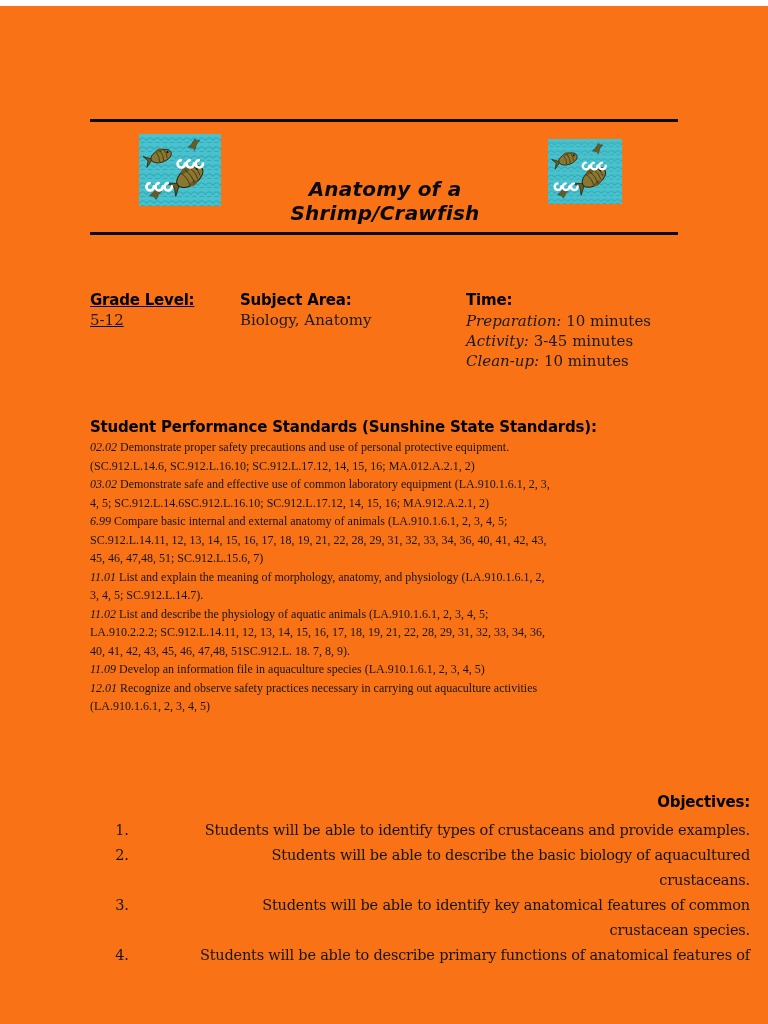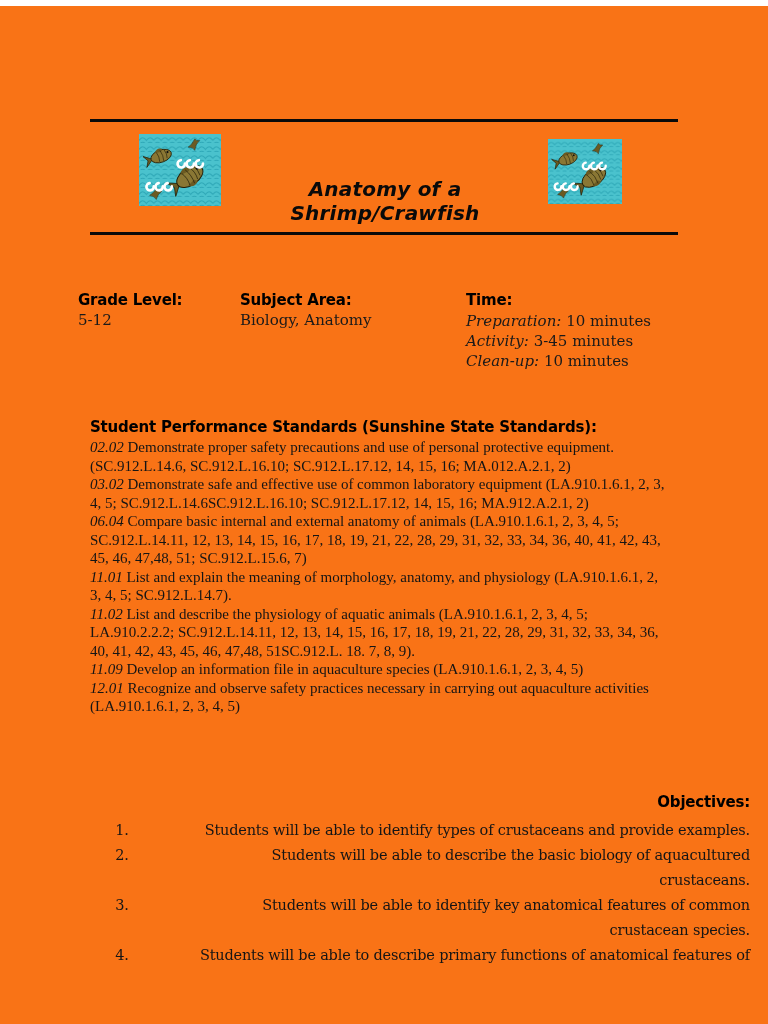--- a/index.html
+++ b/index.html
@@ -10,29 +10,29 @@
   .rule-bottom{top:226px;}
   .art{position:absolute;display:block;}
   .art-left{left:139px;top:128px;width:82px;height:72px;}
   .art-right{left:548px;top:133px;width:74px;height:65px;}
   .doc-title{position:absolute;left:224px;top:171px;width:322px;text-align:center;
              font-style:italic;font-weight:700;font-size:20px;letter-spacing:.2px;
              font-family:"DejaVu Sans",sans-serif;color:#0a0a0a;}
   .h{font-family:"DejaVu Sans",sans-serif;font-weight:700;font-size:15px;
      letter-spacing:-.2px;color:#000;}
   .meta-col{position:absolute;top:285px;}
-  .col-grade{left:78px;}
+  .col-grade{left:90px;text-decoration:underline;}
   .col-subject{left:240px;}
   .col-time{left:466px;}
   .meta-val{font-family:"DejaVu Serif",serif;font-size:15px;margin-top:2px;color:#1a1a1a;}
   .time-row{font-family:"DejaVu Serif",serif;font-size:15px;line-height:20px;color:#1a1a1a;}
   .time-row .it{font-style:italic;}
   .standards{position:absolute;left:90px;top:412px;width:602px;}
   .std-body{margin-top:2px;}
-  .std{margin:0;font-family:"Liberation Serif",serif;font-size:15px;
+  .std{margin:0;font-family:"Liberation Serif",serif;font-size:12px;
        line-height:18.5px;color:#151515;}
   .std .num{font-style:italic;}
   .std .txt{white-space:pre-line;}
   .objectives{position:absolute;left:90px;top:787px;width:660px;text-align:right;}
   .objectives ol{margin:7px 0 0 0;padding-left:43px;}
   .objectives li{font-family:"DejaVu Serif",serif;font-size:14.5px;line-height:25px;
                  letter-spacing:-.2px;white-space:pre-line;color:#151515;}
 </style>
 </head>
 <body>
@@ -110,21 +110,21 @@
     </div>
   </div>
 
   <div class="standards">
     <div class="h">Student Performance Standards (Sunshine State Standards):</div>
     <div class="std-body">
       <p class="std"><span class="num">02.02</span><span class="txt"> Demonstrate proper safety precautions and use of personal protective equipment.
 (SC.912.L.14.6, SC.912.L.16.10; SC.912.L.17.12, 14, 15, 16; MA.012.A.2.1, 2)</span></p>
       <p class="std"><span class="num">03.02</span><span class="txt"> Demonstrate safe and effective use of common laboratory equipment (LA.910.1.6.1, 2, 3,
 4, 5; SC.912.L.14.6SC.912.L.16.10; SC.912.L.17.12, 14, 15, 16; MA.912.A.2.1, 2)</span></p>
-      <p class="std"><span class="num">06.04</span><span class="txt"> Compare basic internal and external anatomy of animals (LA.910.1.6.1, 2, 3, 4, 5;
+      <p class="std"><span class="num">6.99</span><span class="txt"> Compare basic internal and external anatomy of animals (LA.910.1.6.1, 2, 3, 4, 5;
 SC.912.L.14.11, 12, 13, 14, 15, 16, 17, 18, 19, 21, 22, 28, 29, 31, 32, 33, 34, 36, 40, 41, 42, 43,
 45, 46, 47,48, 51;  SC.912.L.15.6, 7)</span></p>
       <p class="std"><span class="num">11.01</span><span class="txt"> List and explain the meaning of morphology, anatomy, and physiology (LA.910.1.6.1, 2,
 3, 4, 5; SC.912.L.14.7).</span></p>
       <p class="std"><span class="num">11.02</span><span class="txt"> List and describe the physiology of aquatic animals (LA.910.1.6.1, 2, 3, 4, 5;
 LA.910.2.2.2;  SC.912.L.14.11, 12, 13, 14, 15, 16, 17, 18, 19, 21, 22, 28, 29, 31, 32, 33, 34, 36,
 40, 41, 42, 43, 45, 46, 47,48, 51SC.912.L. 18. 7, 8, 9).</span></p>
       <p class="std"><span class="num">11.09</span><span class="txt"> Develop an information file in aquaculture species (LA.910.1.6.1, 2, 3, 4, 5)</span></p>
       <p class="std"><span class="num">12.01</span><span class="txt"> Recognize and observe safety practices necessary in carrying out aquaculture activities
 (LA.910.1.6.1, 2, 3, 4, 5)</span></p>

